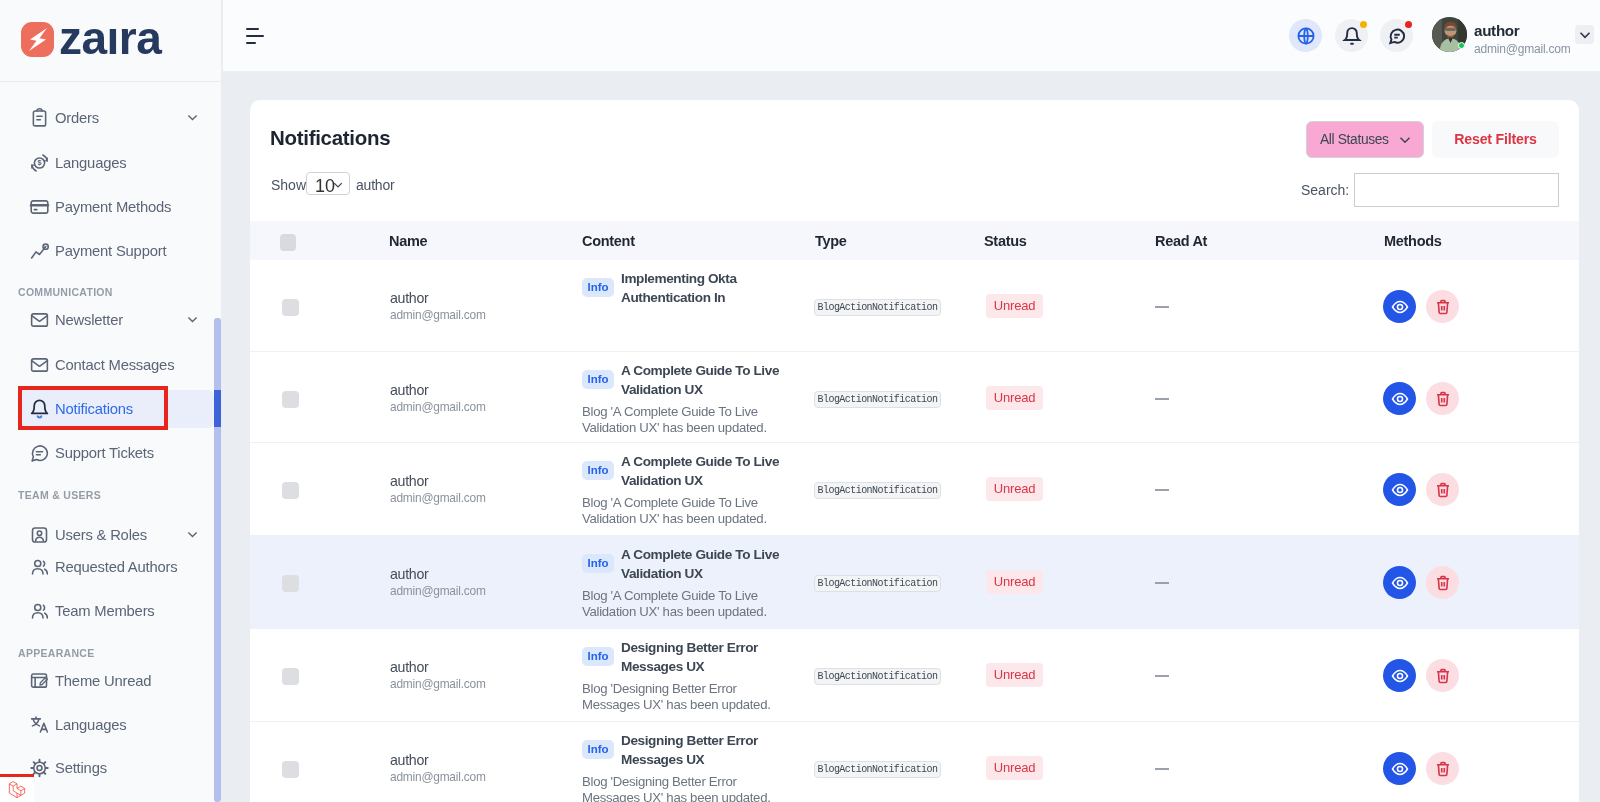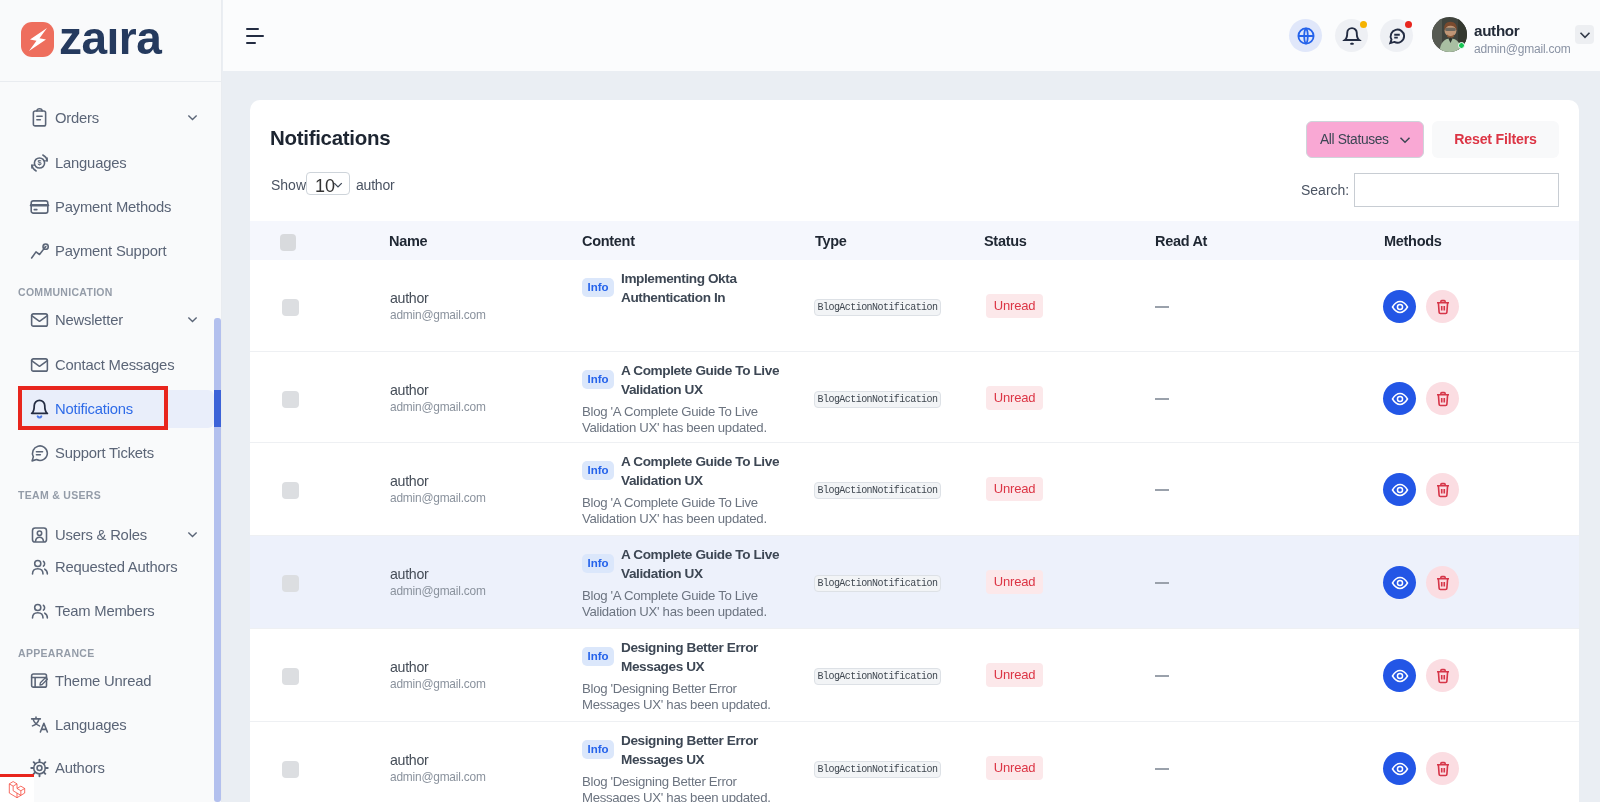--- a/index.html
+++ b/index.html
@@ -358,21 +358,21 @@
             <path d="M13 20 L17 10 L21 20 M14.5 17 H19.5" stroke-width="1.8"></path>
           </svg></span>
         <span class="mi-label">Languages</span>
       </div>
       <div class="menu-item" style="top:749px">
         <span class="mi-ico"><svg width="21" height="21" viewBox="0 0 24 24" fill="none" stroke="#5b6577" stroke-width="1.8" stroke-linecap="round" stroke-linejoin="round">
             <circle cx="12" cy="12" r="2.8"></circle>
             <circle cx="12" cy="12" r="6.6"></circle>
             <path stroke-width="2.2" d="M12 2.6 V5 M12 19 V21.4 M2.6 12 H5 M19 12 H21.4 M5.35 5.35 L7.05 7.05 M16.95 16.95 L18.65 18.65 M18.65 5.35 L16.95 7.05 M7.05 16.95 L5.35 18.65"></path>
           </svg></span>
-        <span class="mi-label">Authors</span>
+        <span class="mi-label">Settings</span>
       </div>
     </div>
   <div class="side-scroll"></div>
   <div class="active-bar"></div>
   <div class="red-annot"></div>
   <div class="debugbar">
     <svg width="20" height="20" viewBox="0 0 50 52" style="margin:3px 7px" fill="none" stroke="#f44336" stroke-width="2">
         <path d="M5 10 L15 4 L25 10 L25 22 L35 16 L45 22 L45 34 L25 46 L5 34 Z M5 10 L15 16 L15 28 M15 16 L25 10 M25 22 L35 28 L45 22 M35 28 L35 40 M25 34 L25 46 M15 28 L35 40"></path>
       </svg>
   </div>

